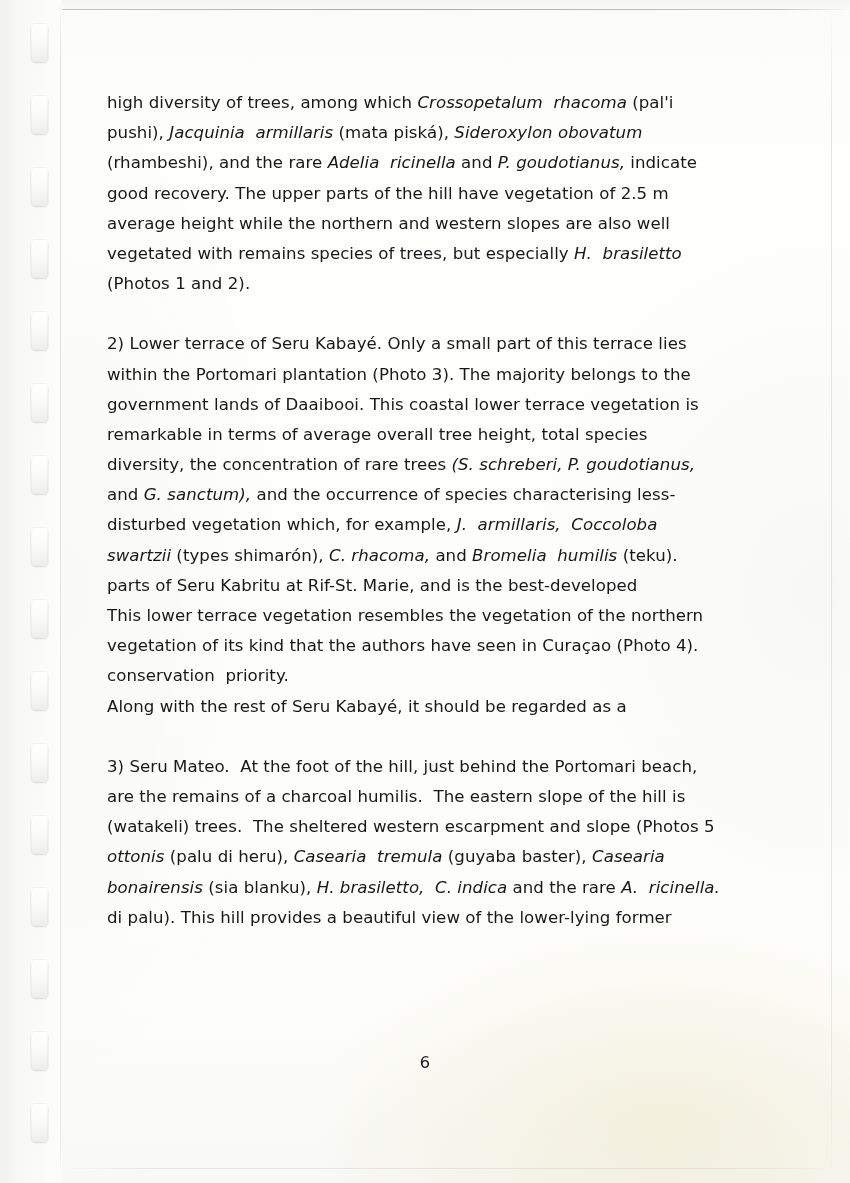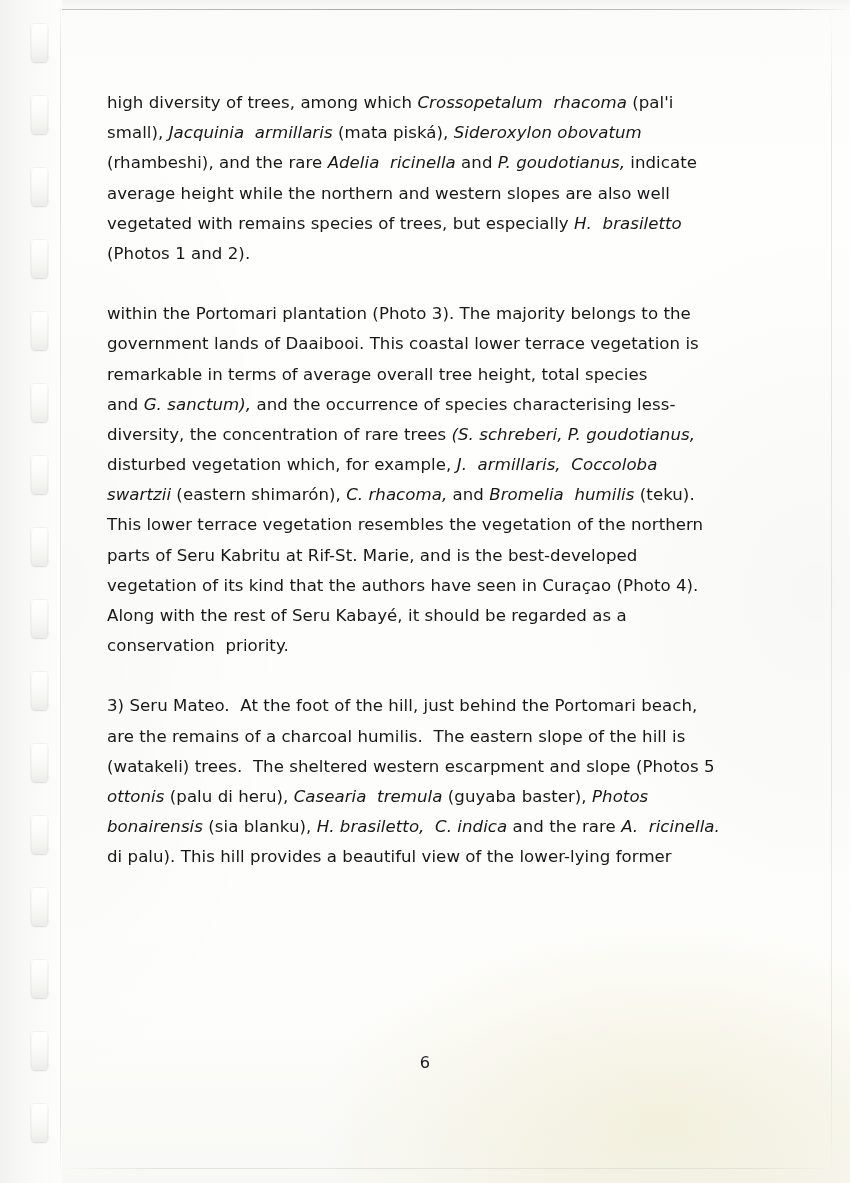--- a/index.html
+++ b/index.html
@@ -189,47 +189,49 @@
       <div class="hole" style="top: 816px;"></div>
       <div class="hole" style="top: 888px;"></div>
       <div class="hole" style="top: 960px;"></div>
       <div class="hole" style="top: 1032px;"></div>
       <div class="hole" style="top: 1104px;"></div>
     </div>
 
   <div class="text-block" id="text-block">
       <div class="para">
         <div class="line"><span>high diversity of trees, among which </span><i>Crossopetalum  rhacoma</i><span> (pal'i</span></div>
-        <div class="line"><span>small), </span><i>Jacquinia  armillaris</i><span> (mata piská), </span><i>Sideroxylon obovatum</i></div>
+        <div class="line"><span>pushi), </span><i>Jacquinia  armillaris</i><span> (mata piská), </span><i>Sideroxylon obovatum</i></div>
         <div class="line"><span>(rhambeshi), and the rare </span><i>Adelia  ricinella</i><span> and </span><i>P. goudotianus,</i><span> indicate</span></div>
+        <div class="line"><span>good recovery. The upper parts of the hill have vegetation of 2.5 m</span></div>
         <div class="line"><span>average height while the northern and western slopes are also well</span></div>
         <div class="line"><span>vegetated with remains species of trees, but especially </span><i>H.  brasiletto</i></div>
         <div class="line"><span>(Photos 1 and 2).</span></div>
       </div>
       <div class="para-gap"></div>
       <div class="para">
+        <div class="line"><span>2) Lower terrace of Seru Kabayé. Only a small part of this terrace lies</span></div>
         <div class="line"><span>within the Portomari plantation (Photo 3). The majority belongs to the</span></div>
         <div class="line"><span>government lands of Daaibooi. This coastal lower terrace vegetation is</span></div>
         <div class="line"><span>remarkable in terms of average overall tree height, total species</span></div>
+        <div class="line"><span>diversity, the concentration of rare trees </span><i>(S. schreberi, P. goudotianus,</i></div>
         <div class="line"><span>and </span><i>G. sanctum),</i><span> and the occurrence of species characterising less-</span></div>
-        <div class="line"><span>diversity, the concentration of rare trees </span><i>(S. schreberi, P. goudotianus,</i></div>
         <div class="line"><span>disturbed vegetation which, for example, </span><i>J.  armillaris,  Coccoloba</i></div>
-        <div class="line"><i>swartzii</i><span> (eastern shimarón), </span><i>C. rhacoma,</i><span> and </span><i>Bromelia  humilis</i><span> (teku).</span></div>
+        <div class="line"><i>swartzii</i><span> (types shimarón), </span><i>C. rhacoma,</i><span> and </span><i>Bromelia  humilis</i><span> (teku).</span></div>
+        <div class="line"><span>parts of Seru Kabritu at Rif-St. Marie, and is the best-developed</span></div>
         <div class="line"><span>This lower terrace vegetation resembles the vegetation of the northern</span></div>
-        <div class="line"><span>parts of Seru Kabritu at Rif-St. Marie, and is the best-developed</span></div>
         <div class="line"><span>vegetation of its kind that the authors have seen in Curaçao (Photo 4).</span></div>
+        <div class="line"><span>conservation  priority.</span></div>
         <div class="line"><span>Along with the rest of Seru Kabayé, it should be regarded as a</span></div>
-        <div class="line"><span>conservation  priority.</span></div>
       </div>
       <div class="para-gap"></div>
       <div class="para">
         <div class="line"><span>3) Seru Mateo.  At the foot of the hill, just behind the Portomari beach,</span></div>
         <div class="line"><span>are the remains of a charcoal humilis.  The eastern slope of the hill is</span></div>
         <div class="line"><span>(watakeli) trees.  The sheltered western escarpment and slope (Photos 5</span></div>
-        <div class="line"><i>ottonis</i><span> (palu di heru), </span><i>Casearia  tremula</i><span> (guyaba baster), </span><i>Photos</i></div>
+        <div class="line"><i>ottonis</i><span> (palu di heru), </span><i>Casearia  tremula</i><span> (guyaba baster), </span><i>Casearia</i></div>
         <div class="line"><i>bonairensis</i><span> (sia blanku), </span><i>H. brasiletto,  C. indica</i><span> and the rare </span><i>A.  ricinella.</i></div>
         <div class="line"><span>di palu). This hill provides a beautiful view of the lower-lying former</span></div>
       </div>
     </div>
 
   <div class="page-number">6</div>
 
 </div>
 
 </body></html>

